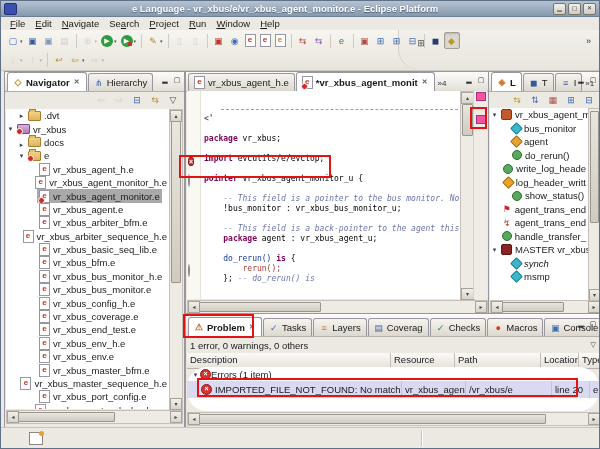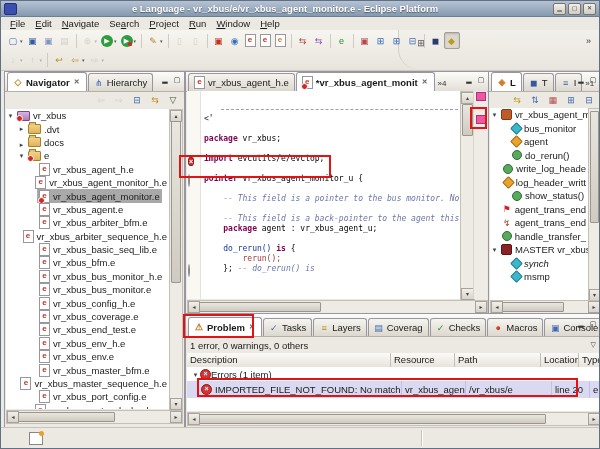--- a/index.html
+++ b/index.html
@@ -101,21 +101,21 @@
   .sb.v .ar{left:0;right:0;height:10px;line-height:10px;}
   .sb.v .th{left:1px;right:1px;}
   .sb.h .ar{top:0;bottom:0;width:10px;line-height:10px;}
   .sb.h .th{top:1px;bottom:1px;}
   
   #prob-summary{position:absolute;left:0;top:23px;right:0;height:13px;padding:1px 4px;border-bottom:1px solid #d4d0c8;}
   #prob-summary .vmenu{position:absolute;right:4px;top:2px;font-size:7px;color:#444;}
   #prob-header{position:absolute;left:1px;top:37px;right:1px;height:14px;background:linear-gradient(#fbfaf7,#e6e2da);}
   .pcol{position:absolute;top:0;height:13px;border-right:1px solid #c3bfb7;border-bottom:1px solid #b5b1a9;
     padding:1px 3px;white-space:nowrap;overflow:hidden;background:linear-gradient(#fbfaf7,#e6e2da);}
-  #prob-body{position:absolute;left:1px;top:51px;right:1px;height:44px;background:#fff;}
+  #prob-body{position:absolute;left:1px;top:51px;right:1px;height:44px;background:#fff;border-radius:20px;}
   .prow{position:absolute;left:0;right:0;display:flex;align-items:center;white-space:nowrap;}
   .pcell{overflow:hidden;white-space:nowrap;flex:none;padding:0 3px;height:100%;display:flex;align-items:center;gap:3px;}
   .prow.sel{background:var(--selection_lavender,#d9d9f2);}
   .prow.sel .pcell{border-right:1px solid #c2c2da;}
   
   #statusbar{position:absolute;left:0;top:426px;width:598px;height:20px;border-top:1px solid #c8c4bc;background:#ECE9E2;}
   #fastview{position:absolute;left:28px;top:4px;width:12px;height:11px;background:#fff;border:1px solid #8a8680;}
   #fastview::after{content:"";position:absolute;right:-2px;top:-2px;width:5px;height:5px;background:#e8a02a;border-radius:50%;}
   #status-sep{position:absolute;left:420px;top:2px;width:1px;height:16px;background:#c8c4bc;border-right:1px solid #fff;}
   
@@ -297,33 +297,33 @@
         </div>
         <div class="tb-btn" style="height: 13px;">
           <span class="gly" style="color: rgb(192, 138, 32);">⇆</span>
         </div>
         <div class="tb-btn" style="height: 13px;">
           <span class="gly" style="color: rgb(68, 68, 68);">▽</span>
         </div>
       </div>
     <div class="tree" id="nav-tree" style="left:1px;top:37px;width:163px;height:300px;">
         <div class="trow" style="height: 13.4px;">
+          <span class="sp" style="width: 11px;"></span>
+          <span class="exp">▸</span>
+          <span class="hl">
+            <span class="ic fold-ic"></span>
+            <span>.dvt</span>
+          </span>
+        </div>
+        <div class="trow" style="height: 13.4px;">
           <span class="sp" style="width: 0px;"></span>
           <span class="exp">▾</span>
           <span class="hl">
             <span class="ic proj-ic dot-err"></span>
             <span>vr_xbus</span>
-          </span>
-        </div>
-        <div class="trow" style="height: 13.4px;">
-          <span class="sp" style="width: 11px;"></span>
-          <span class="exp">▸</span>
-          <span class="hl">
-            <span class="ic fold-ic"></span>
-            <span>.dvt</span>
           </span>
         </div>
         <div class="trow" style="height: 13.4px; align-items: flex-end;">
           <span class="sp" style="width: 11px;"></span>
           <span class="exp">▸</span>
           <span class="hl">
             <span class="ic fold-ic"></span>
             <span>docs</span>
           </span>
         </div>
@@ -528,20 +528,21 @@
           <div class="codeline"><div class="dashline"></div></div>
           <div class="codeline"><span class="cl-meta">&lt;'</span></div>
           <div class="codeline"></div>
           <div class="codeline"><span class="cl-kw">package</span><span class="cl-pl"> vr_xbus;</span></div>
           <div class="codeline"></div>
           <div class="codeline"><span class="cl-kw">import</span><span class="cl-pl"> evcutils/e/evctop;</span></div>
           <div class="codeline"></div>
           <div class="codeline"><span class="cl-kw">pointer</span><span class="cl-pl"> vr_xbus_agent_monitor_u {</span></div>
           <div class="codeline"></div>
           <div class="codeline"><span class="cl-com">    -- This field is a pointer to the bus monitor. Note it</span></div>
+          <div class="codeline"><span class="cl-pl">    !bus_monitor : vr_xbus_bus_monitor_u;</span></div>
           <div class="codeline"></div>
           <div class="codeline"><span class="cl-com">    -- This field is a back-pointer to the agent this monitor</span></div>
           <div class="codeline"><span class="cl-pl">    </span><span class="cl-kw">package</span><span class="cl-pl"> agent : vr_xbus_agent_u;</span></div>
           <div class="codeline"></div>
           <div class="codeline"><span class="cl-pl">    </span><span class="cl-meth">do_rerun()</span><span class="cl-pl"> </span><span class="cl-kw">is</span><span class="cl-pl"> {</span></div>
           <div class="codeline"><span class="cl-call">        rerun();</span></div>
           <div class="codeline"><span class="cl-pl">    }; </span><span class="cl-com">-- do_rerun() is</span></div>
         </div>
     </div>
     <div class="sb v" style="left:274px;top:19px;width:13px;height:208px;">

